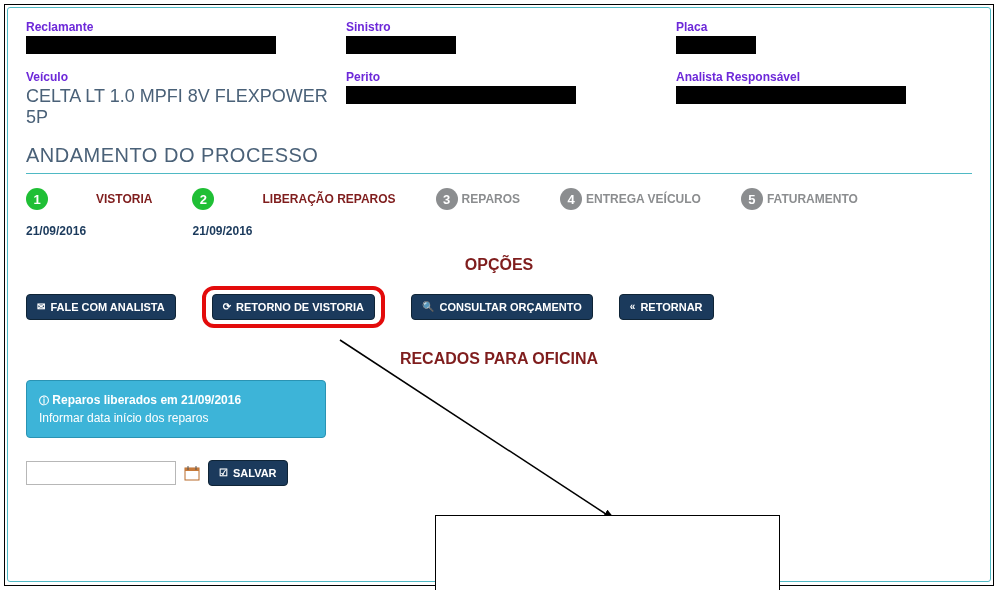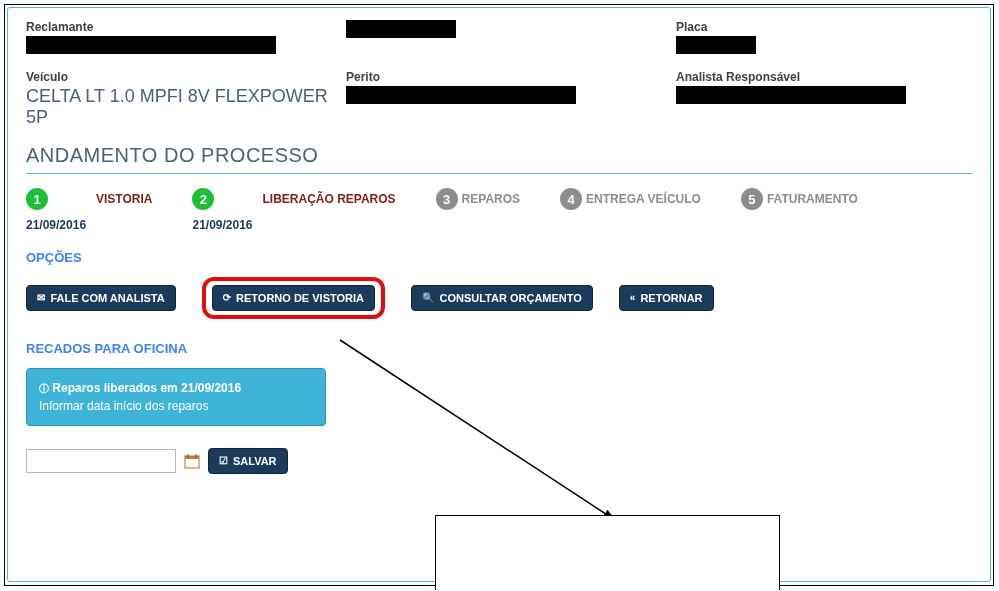--- a/index.html
+++ b/index.html
@@ -26,21 +26,21 @@
   .info-row {
     display: flex;
     margin-bottom: 16px;
   }
   .info-col-1 { width: 320px; }
   .info-col-2 { width: 330px; }
   .info-col-3 { flex: 1; }
   .label {
     font-weight: bold;
     font-size: 12px;
-    color: #404040;
+    color: #6d28d9;
     margin-bottom: 2px;
   }
   .value {
     font-size: 18px;
     color: #4a6178;
   }
   .redacted {
     background: #000;
     height: 18px;
     display: block;
@@ -82,27 +82,28 @@
   .step-label {
     font-weight: bold;
     font-size: 12px;
   }
   .step-label.active { color: #7f1d1d; margin-left: 44px; }
   .step-label.pending { color: #8b8d8f; text-align: right; }
   .step-date {
     font-size: 12px;
     font-weight: bold;
     color: #1b3a5c;
-    margin-top: 8px;
+    margin-top: 14px;
   }
   .sub-title {
     font-weight: bold;
-    font-size: 13px;
-    color: #3b82f6;
+    font-size: 16px;
+    color: #7f1d1d;
     margin: 6px 0 12px 0;
+    text-align: center;
   }
   .btn-row {
     display: flex;
     gap: 26px;
     align-items: center;
     margin-bottom: 22px;
   }
   .btn {
     background: #1b3a5c;
     color: #fff;
@@ -175,20 +176,21 @@
 
 <div class="outer-frame">
   <div class="panel">
 
     <div class="info-row">
       <div class="info-col-1">
         <div class="label">Reclamante</div>
         <span class="redacted w250"></span>
       </div>
       <div class="info-col-2">
+        <div class="label">Sinistro</div>
         <span class="redacted w110"></span>
       </div>
       <div class="info-col-3">
         <div class="label">Placa</div>
         <span class="redacted w80"></span>
       </div>
     </div>
 
     <div class="info-row">
       <div class="info-col-1">

